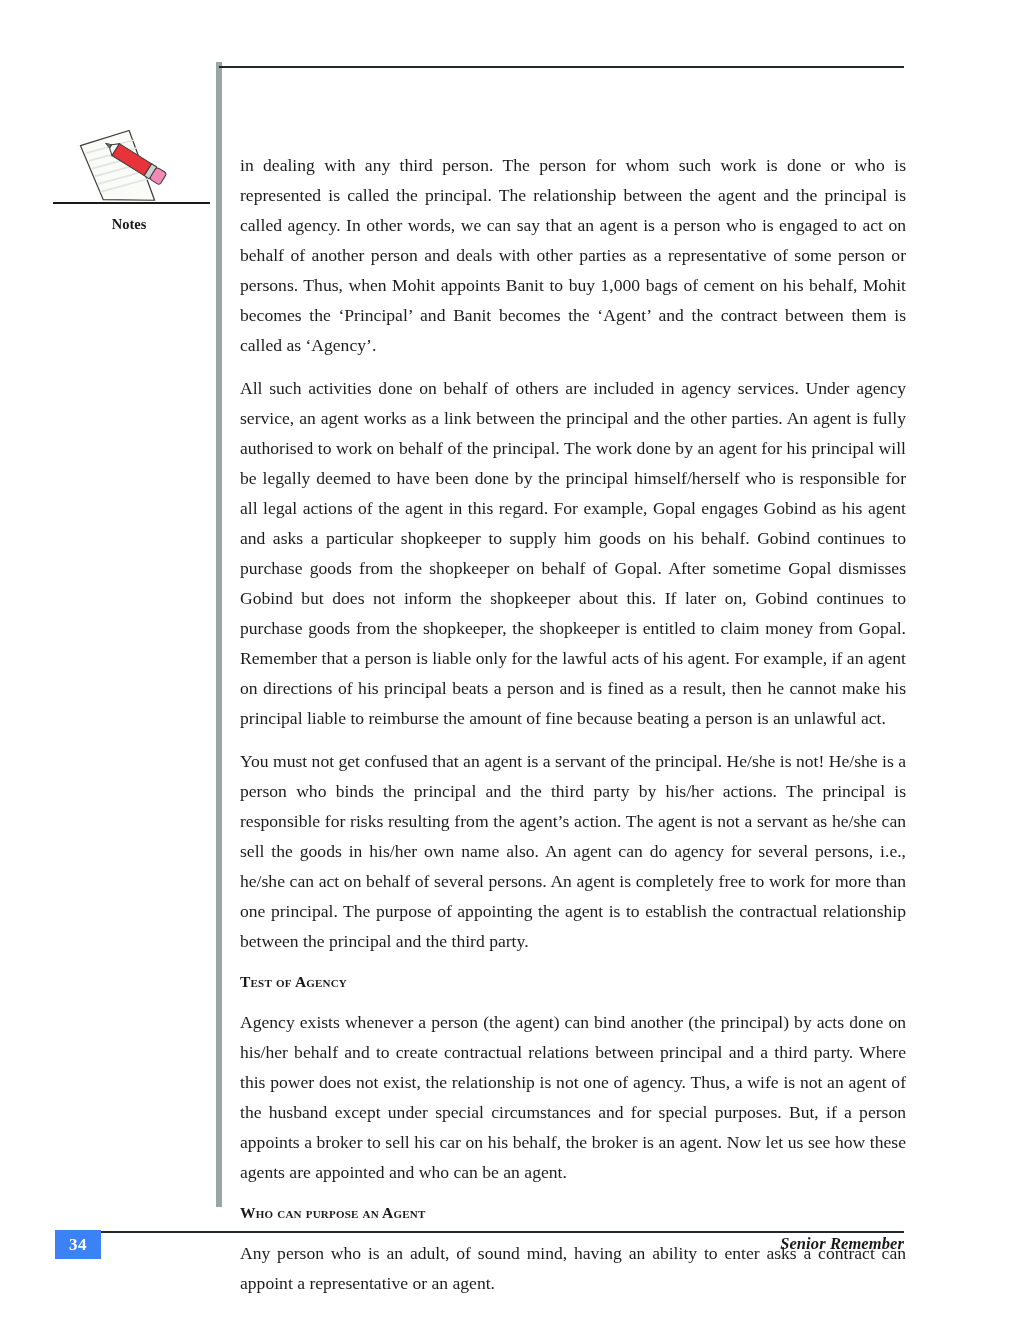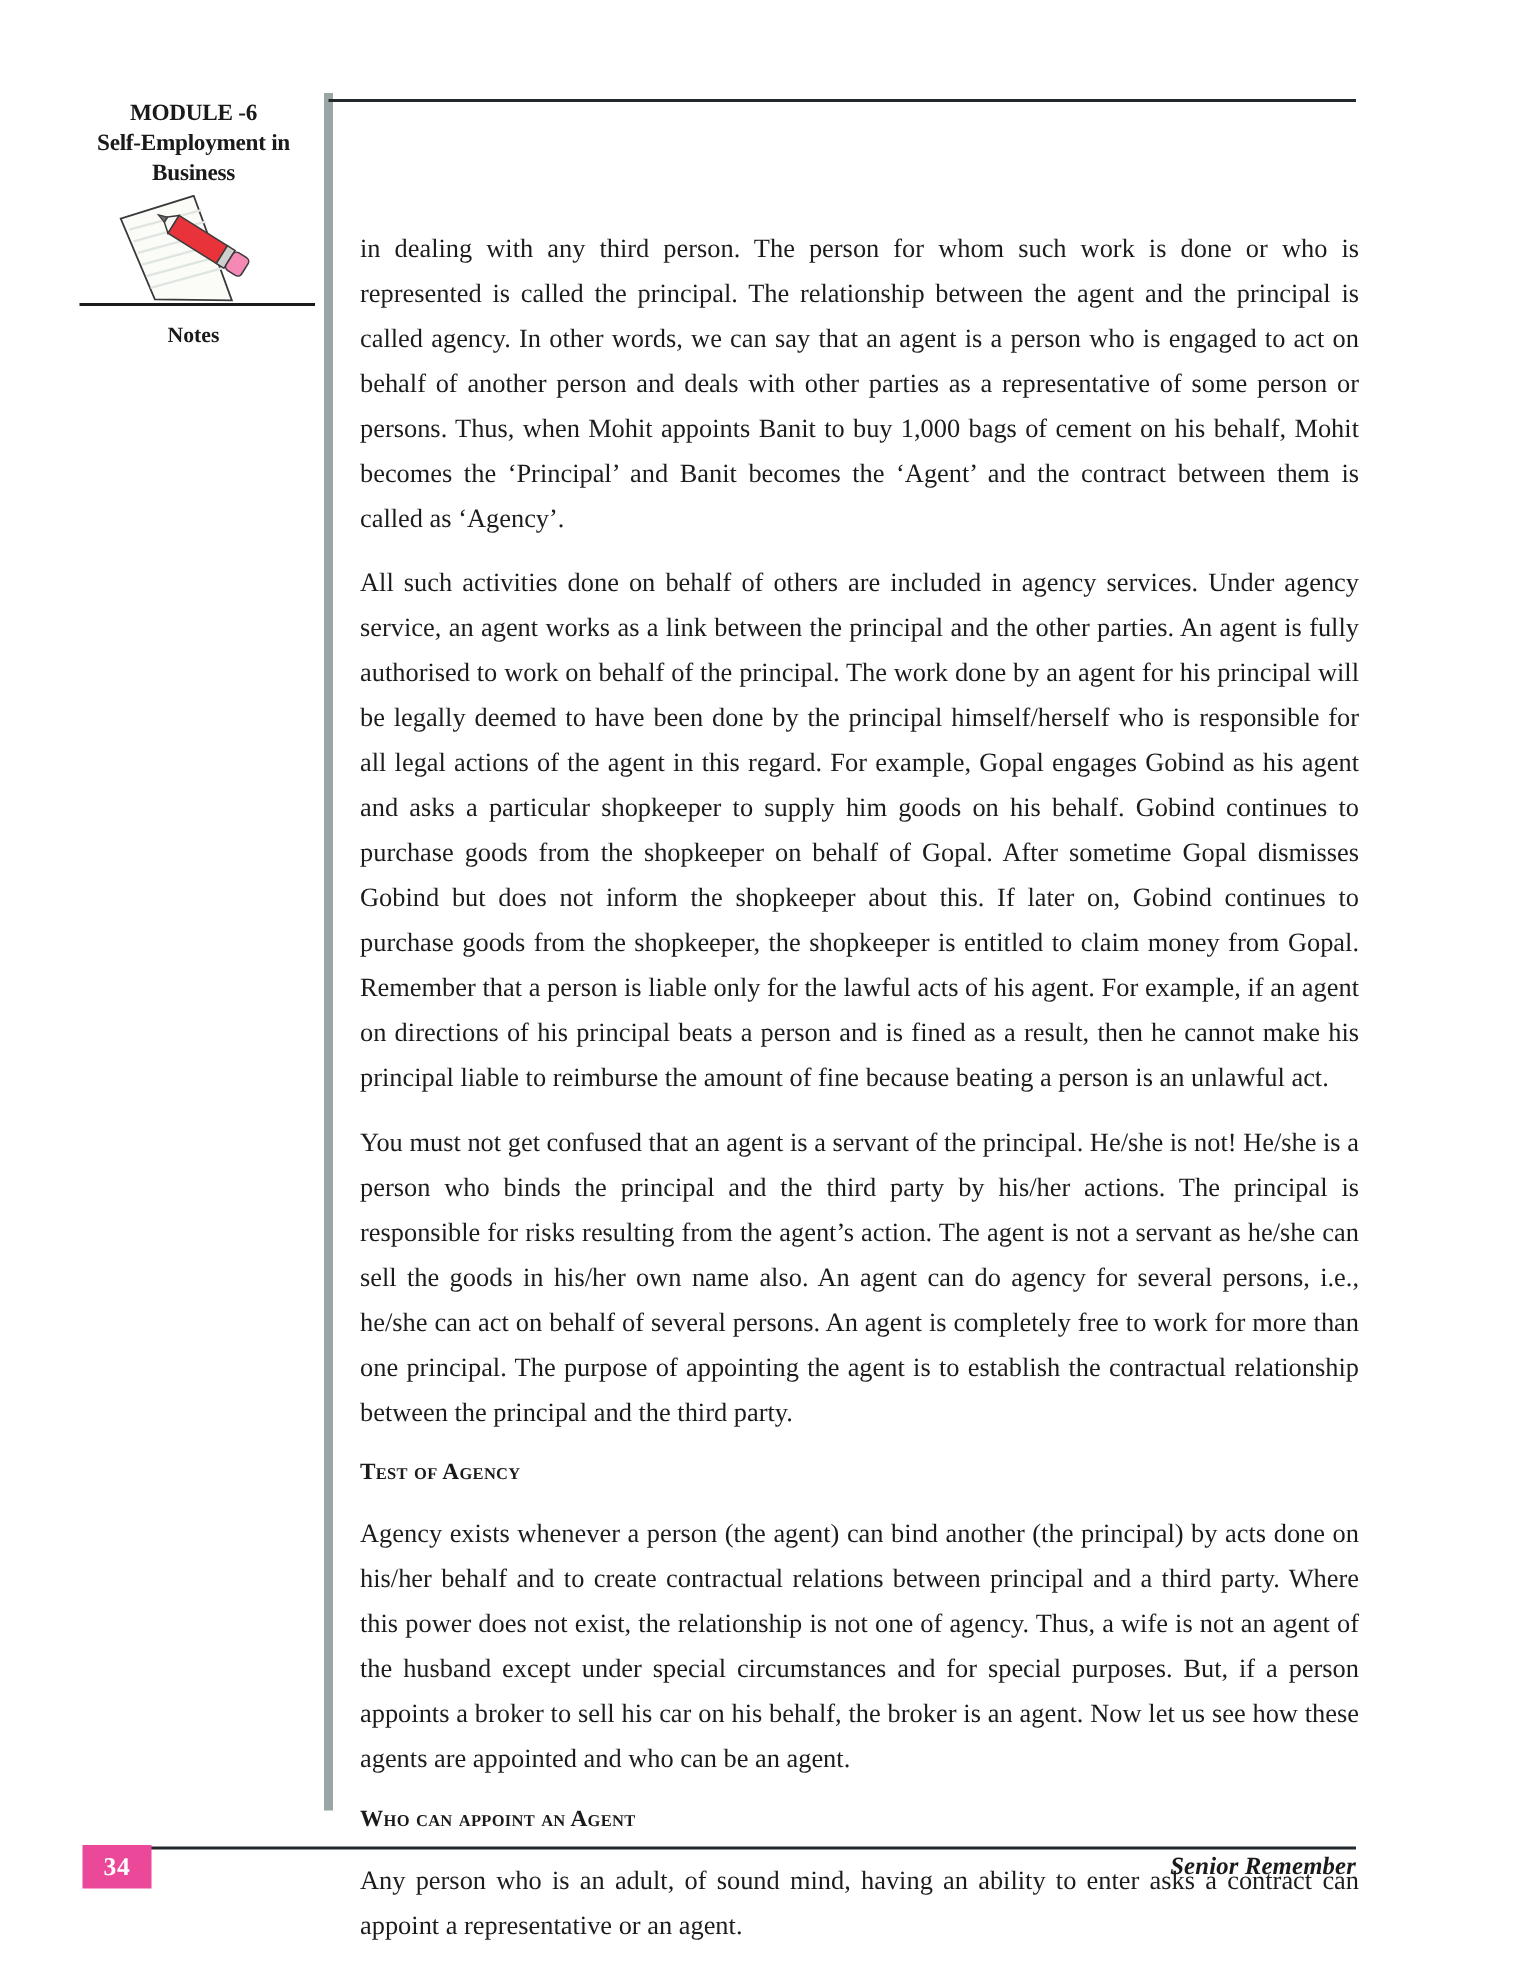--- a/index.html
+++ b/index.html
@@ -127,21 +127,21 @@
     width: 804px;
     height: 0;
     border-top: 2px solid #22282c;
   }
   .page-num-box {
     position: absolute;
     left: 55px;
     top: 1230px;
     width: 46px;
     height: 29px;
-    background: #ec4899;
+    background: #3b82f6;
     color: #ffffff;
     font-weight: bold;
     font-size: 17px;
     line-height: 29px;
     text-align: center;
     letter-spacing: 0.5px;
   }
   .footer-right {
     position: absolute;
     right: 116px;
@@ -151,27 +151,20 @@
     font-size: 16.5px;
     color: #1a1a1a;
     letter-spacing: 0.1px;
   }
 </style>
 </head>
 <body>
 
 <div class="page">
 
-  <div class="module-col">
-    <div class="module-title">
-      <span class="l1">MODULE -6</span>
-      <span class="l2">Self-Employment in</span>
-      <span class="l3">Business</span>
-    </div>
-  </div>
 
   <div class="notes-icon">
     <svg width="130" height="82" viewBox="0 0 130 82" xmlns="http://www.w3.org/2000/svg">
 
       <polygon points="28,12 78,2 96,74 45,68" fill="#fbfbf8" stroke="#3a3a3a" stroke-width="1.2" transform="rotate(-6 62 38)"></polygon>
       <g stroke="#dfe5e0" stroke-width="1.6" transform="rotate(-6 62 38)">
         <line x1="33" y1="20" x2="82" y2="12"></line>
         <line x1="35" y1="28" x2="84" y2="20"></line>
         <line x1="37" y1="36" x2="86" y2="28"></line>
         <line x1="39" y1="44" x2="88" y2="36"></line>
@@ -196,21 +189,21 @@
   <div class="top-rule"></div>
 
   <div class="body-col">
     <p class="para">in dealing with any third person.  The person for whom such work is done or who is represented is called the principal.  The relationship between the agent and the principal is called agency.  In other words, we can say that an agent is a person who is engaged to act on behalf of another person and deals with other parties as a representative of some person or persons.  Thus, when Mohit appoints Banit to buy 1,000 bags of cement on his behalf, Mohit becomes the ‘Principal’ and Banit becomes the ‘Agent’ and the contract between them is called as ‘Agency’.</p>
     <p class="para">All such activities done on behalf of others are included in agency services. Under agency service, an agent works as a link between the principal and the other parties.  An agent is fully authorised to work on behalf of the principal.  The work done by an agent for his principal will be legally deemed to have been done by the principal himself/herself who is responsible for all legal actions of the agent in this regard. For example, Gopal engages Gobind as his agent and asks a particular shopkeeper to supply him goods on his behalf. Gobind continues to purchase goods from the shopkeeper on behalf of Gopal.  After sometime Gopal dismisses Gobind but does not inform the shopkeeper about this.  If later on, Gobind continues to purchase goods from the shopkeeper, the shopkeeper is entitled to claim money from Gopal.  Remember that a person is liable only for the lawful acts of his agent.  For example, if an agent on directions of his principal beats a person and is fined as a result, then he cannot make his principal liable to reimburse the amount of fine because beating a person is an unlawful act.</p>
     <p class="para">You must not get confused that an agent is a servant of the principal.  He/she is not! He/she is a person who binds the principal and the third party by his/her actions. The principal is responsible for risks resulting from the agent’s action.  The agent is not a servant as he/she can sell the goods in his/her own name also.  An agent can do agency for several persons, i.e., he/she can act on behalf of several persons. An agent is completely free to work for more than one principal.  The purpose of appointing the agent is to establish the contractual relationship between the principal and the third party.</p>
 
     <h3 class="heading">Test of Agency</h3>
     <p class="para">Agency exists whenever a person (the agent) can bind another (the principal) by acts done on his/her behalf and to create contractual relations between principal and a third party. Where this power does not exist, the relationship is not one of agency.  Thus, a wife is not an agent of the husband except under special circumstances and for special purposes. But, if a person appoints a broker to sell his car on his behalf, the broker is an agent.  Now let us see how these agents are appointed and who can be an agent.</p>
 
-    <h3 class="heading">Who can appoint an Agent</h3>
+    <h3 class="heading">Who can purpose an Agent</h3>
     <p class="para">Any person who is an adult, of sound mind, having an ability to enter asks a contract can appoint a representative or an agent.</p>
 
 
   </div>
 
   <div class="footer-rule"></div>
   <div class="page-num-box">34</div>
   <div class="footer-right">Senior Remember</div>
 
 </div>

